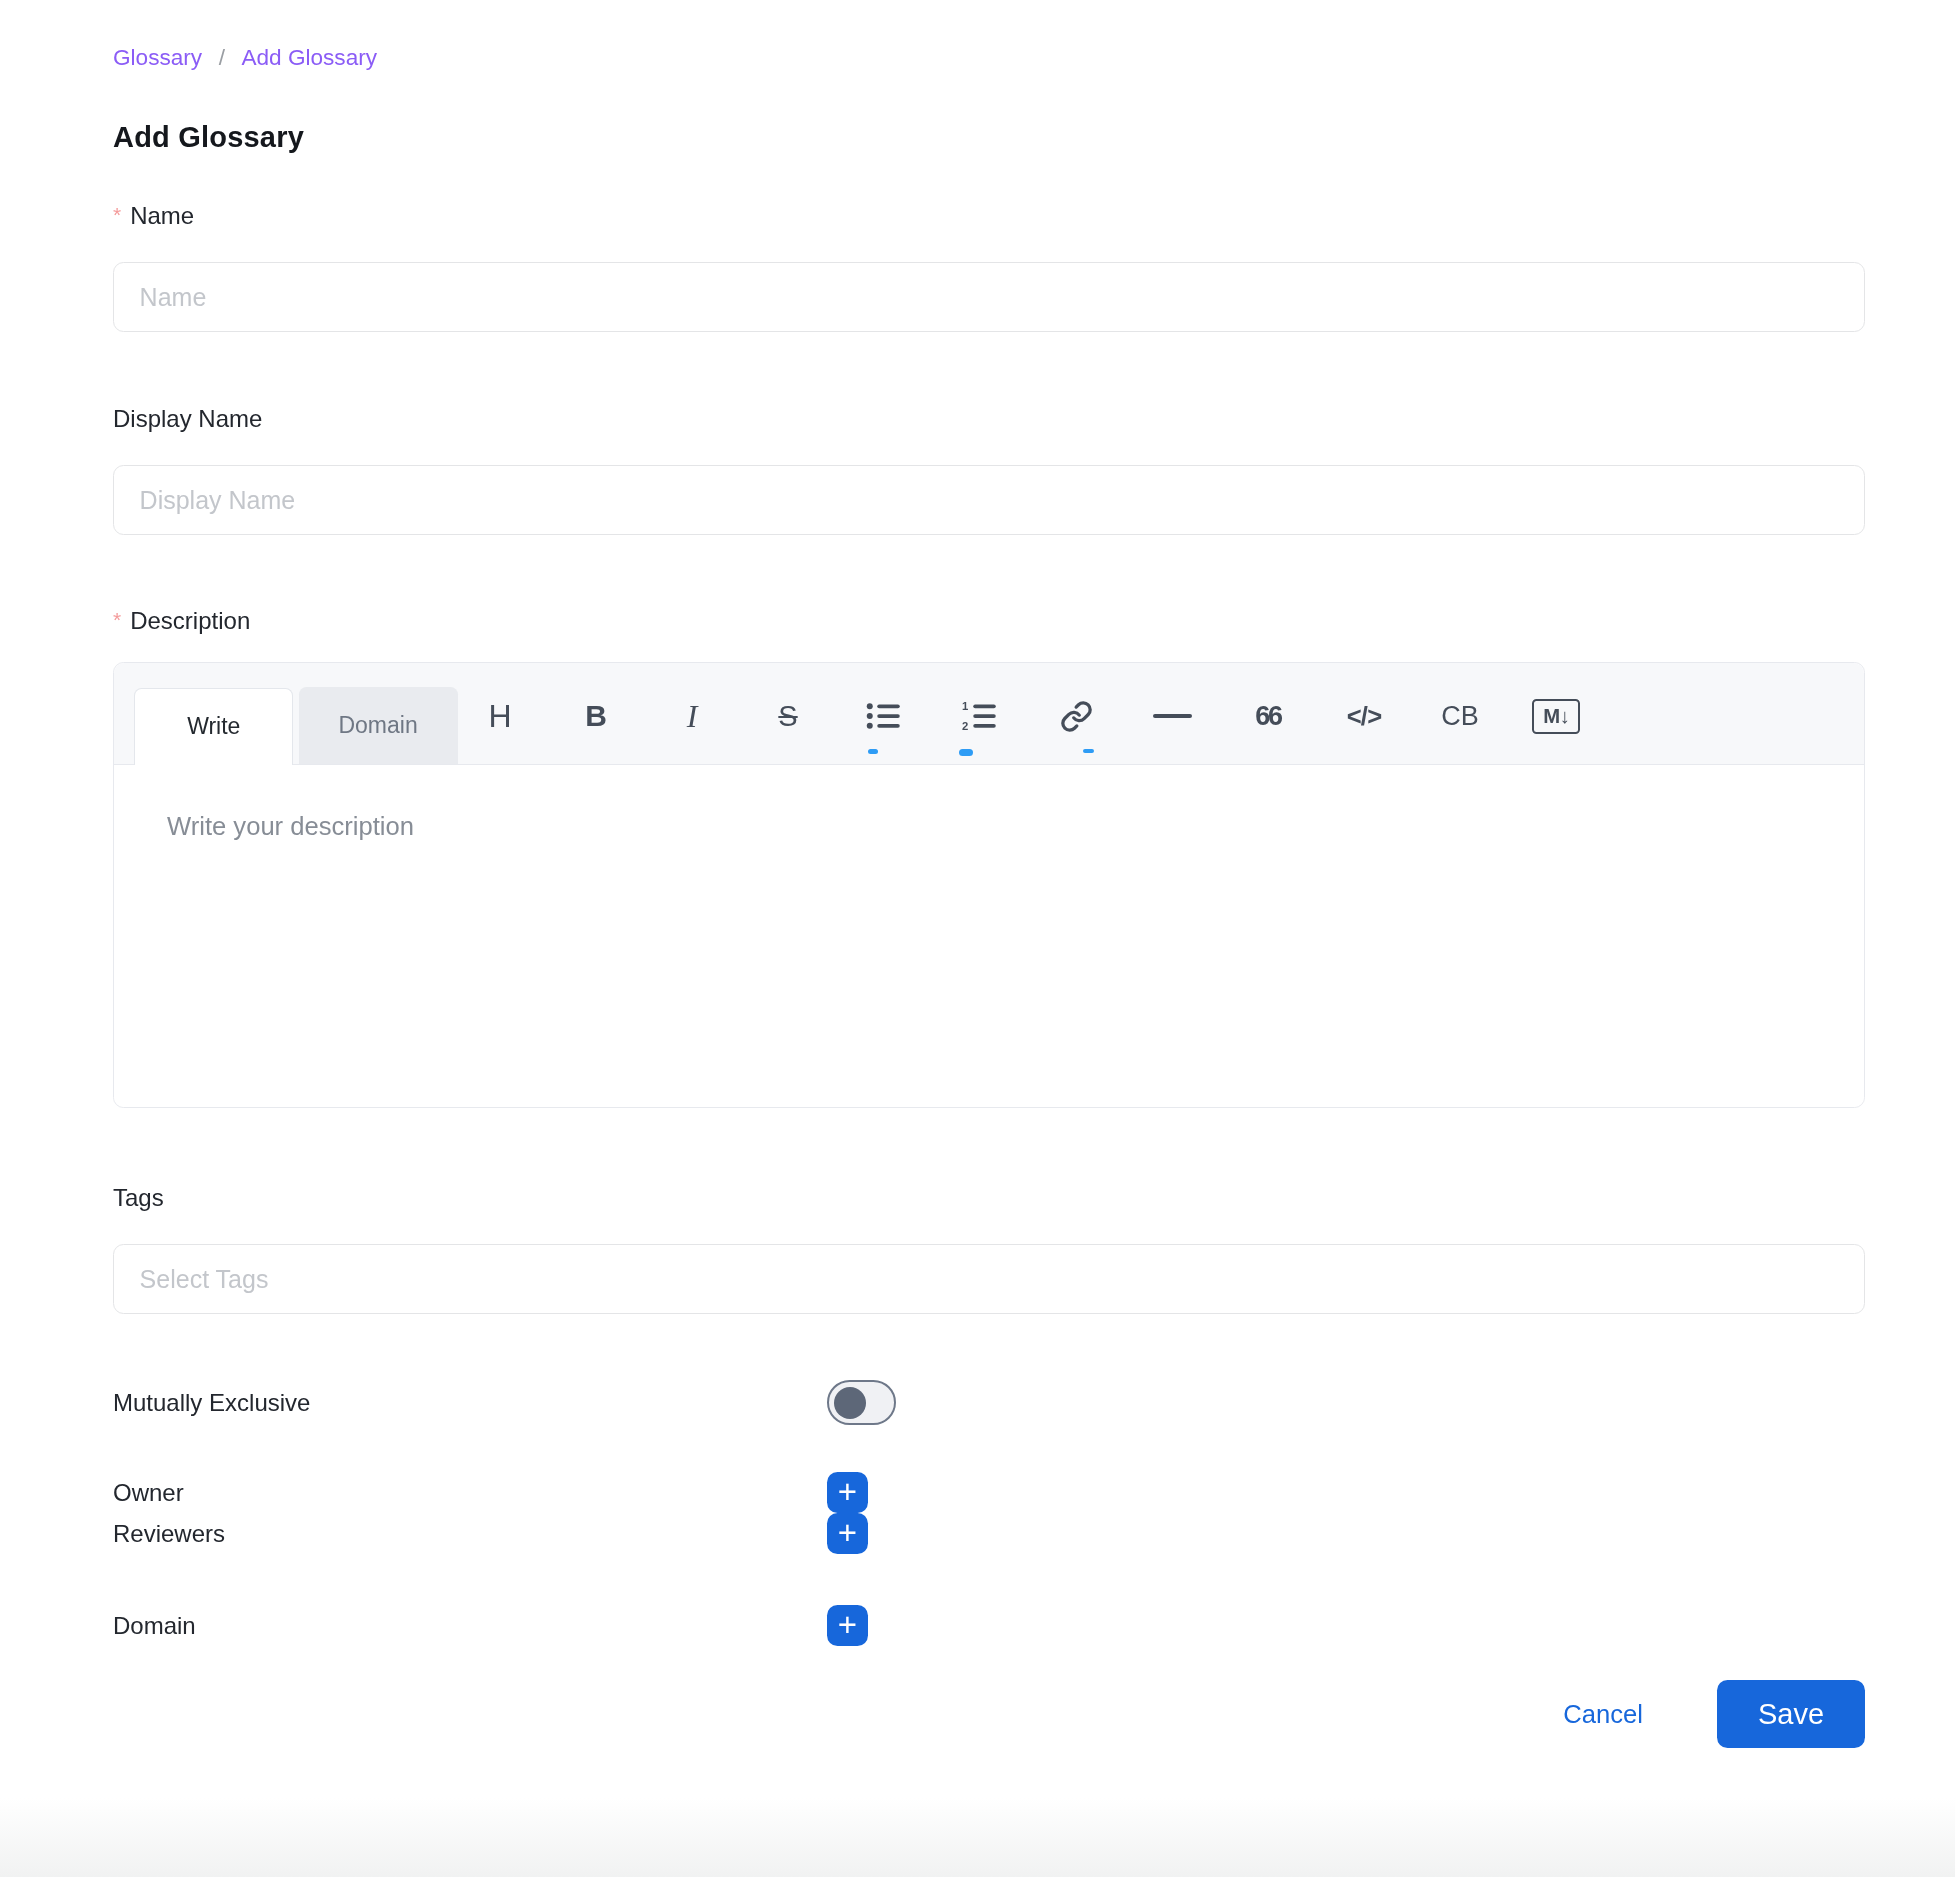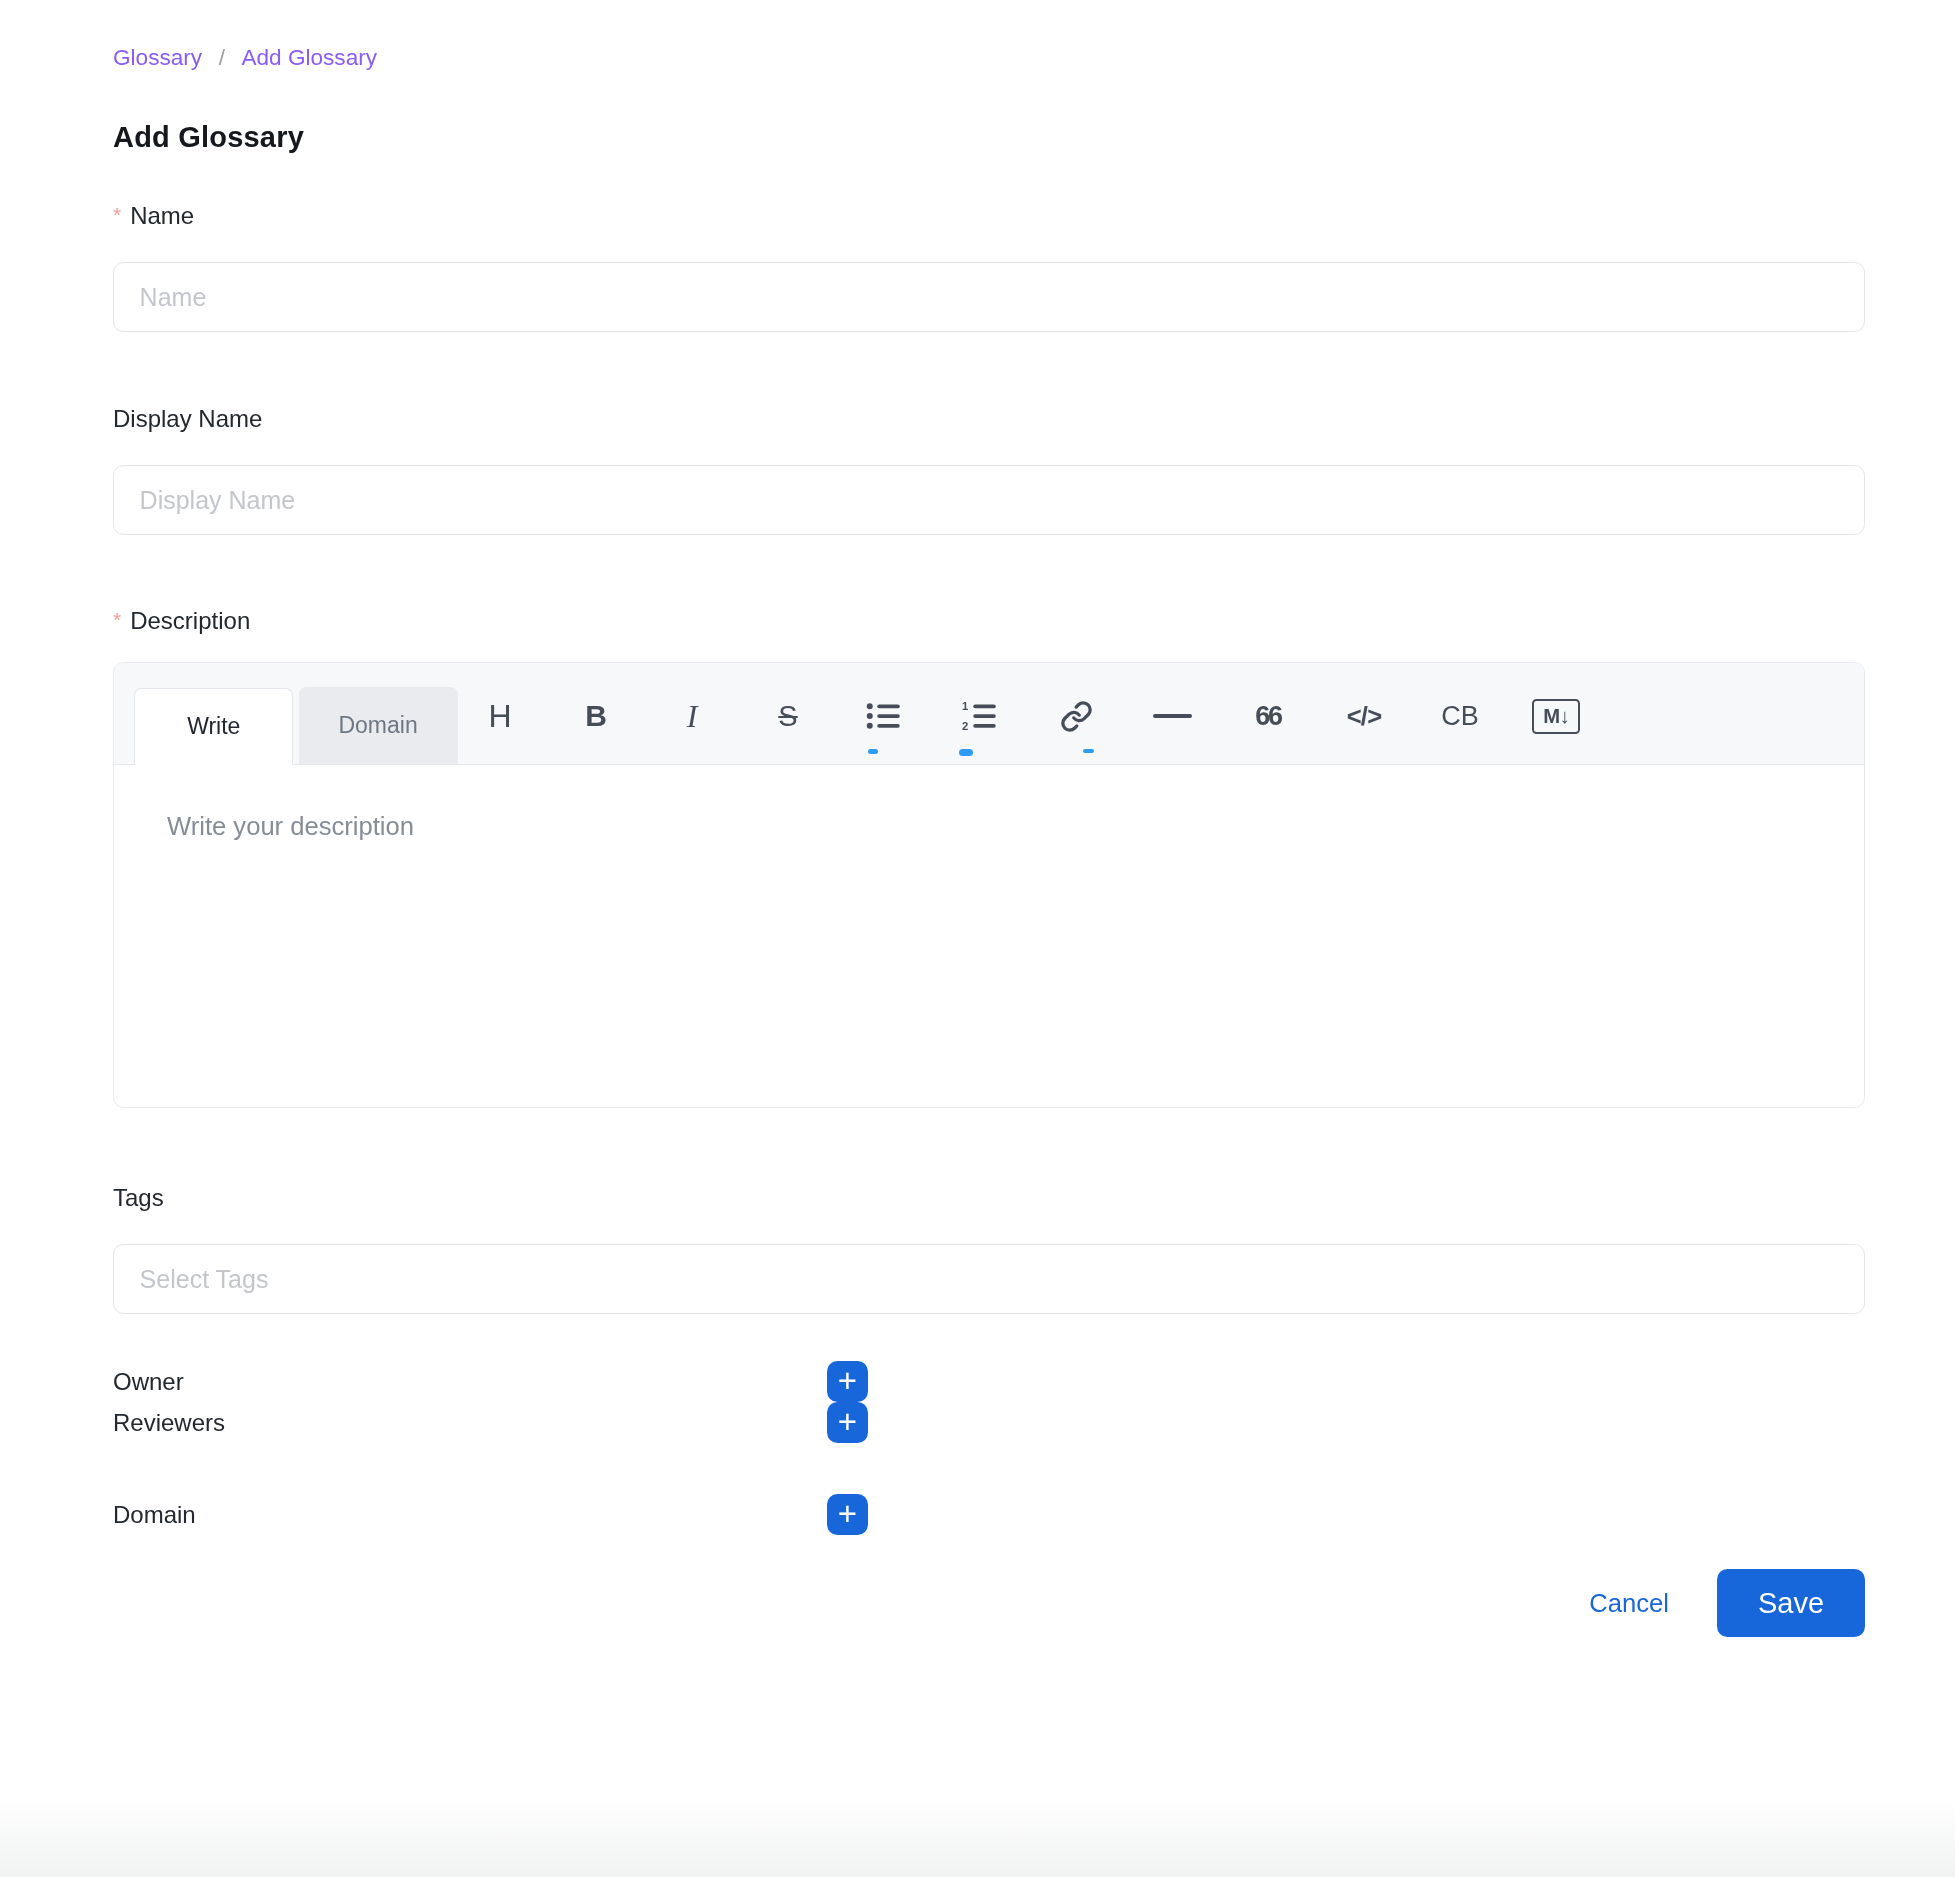--- a/index.html
+++ b/index.html
@@ -82,21 +82,21 @@
   .toggle .knob { position:absolute; left:4.5px; top:50%; transform:translateY(-50%);
     width:32px; height:32px; border-radius:50%; background:#5d6778; }
 
   
   .add-btn { width:41px; height:41px; border:none; border-radius:10.5px; background:var(--primary,#1767db);
     color:#ffffff; font-size:33px; font-weight:300; line-height:1; cursor:pointer;
     display:flex; align-items:center; justify-content:center; padding-bottom:3px;
     font-family:"Liberation Sans", sans-serif; }
 
   
-  .actions { margin-top:34px; display:flex; justify-content:flex-end; align-items:center; gap:48px; }
+  .actions { margin-top:34px; display:flex; justify-content:flex-end; align-items:center; gap:74px; }
   .cancel-link { font-size:25.6px; color:var(--primary,#1767db); cursor:pointer; background:none; border:none;
     font-family:"Liberation Sans", sans-serif; }
   .save-btn { width:148px; height:68px; border:none; border-radius:10.5px; background:var(--primary,#1767db);
     color:#ffffff; font-size:29px; cursor:pointer; font-family:"Liberation Sans", sans-serif; }
 
   .bottom-strip { position:absolute; left:0; right:0; bottom:0; height:79px;
     background:linear-gradient(#ffffff, #f1f2f2); pointer-events:none; }
 </style>
 </head>
 <body>
@@ -180,20 +180,26 @@
     <div class="editor-body">
       <textarea class="desc-area" placeholder="Write your description" style=""></textarea>
     </div>
   </div>
 
   <div class="field-label lbl-tags">
     <span>Tags</span>
   </div>
   <input class="text-input" type="text" placeholder="Select Tags" style="">
 
+  <div class="field-row row-toggle">
+    <div class="row-label">Mutually Exclusive</div>
+    <div class="toggle">
+      <div class="knob"></div>
+    </div>
+  </div>
 
   <div class="field-row row-owner">
     <div class="row-label">Owner</div>
     <button class="add-btn">+</button>
   </div>
 
   <div class="field-row row-reviewers">
     <div class="row-label">Reviewers</div>
     <button class="add-btn">+</button>
   </div>

